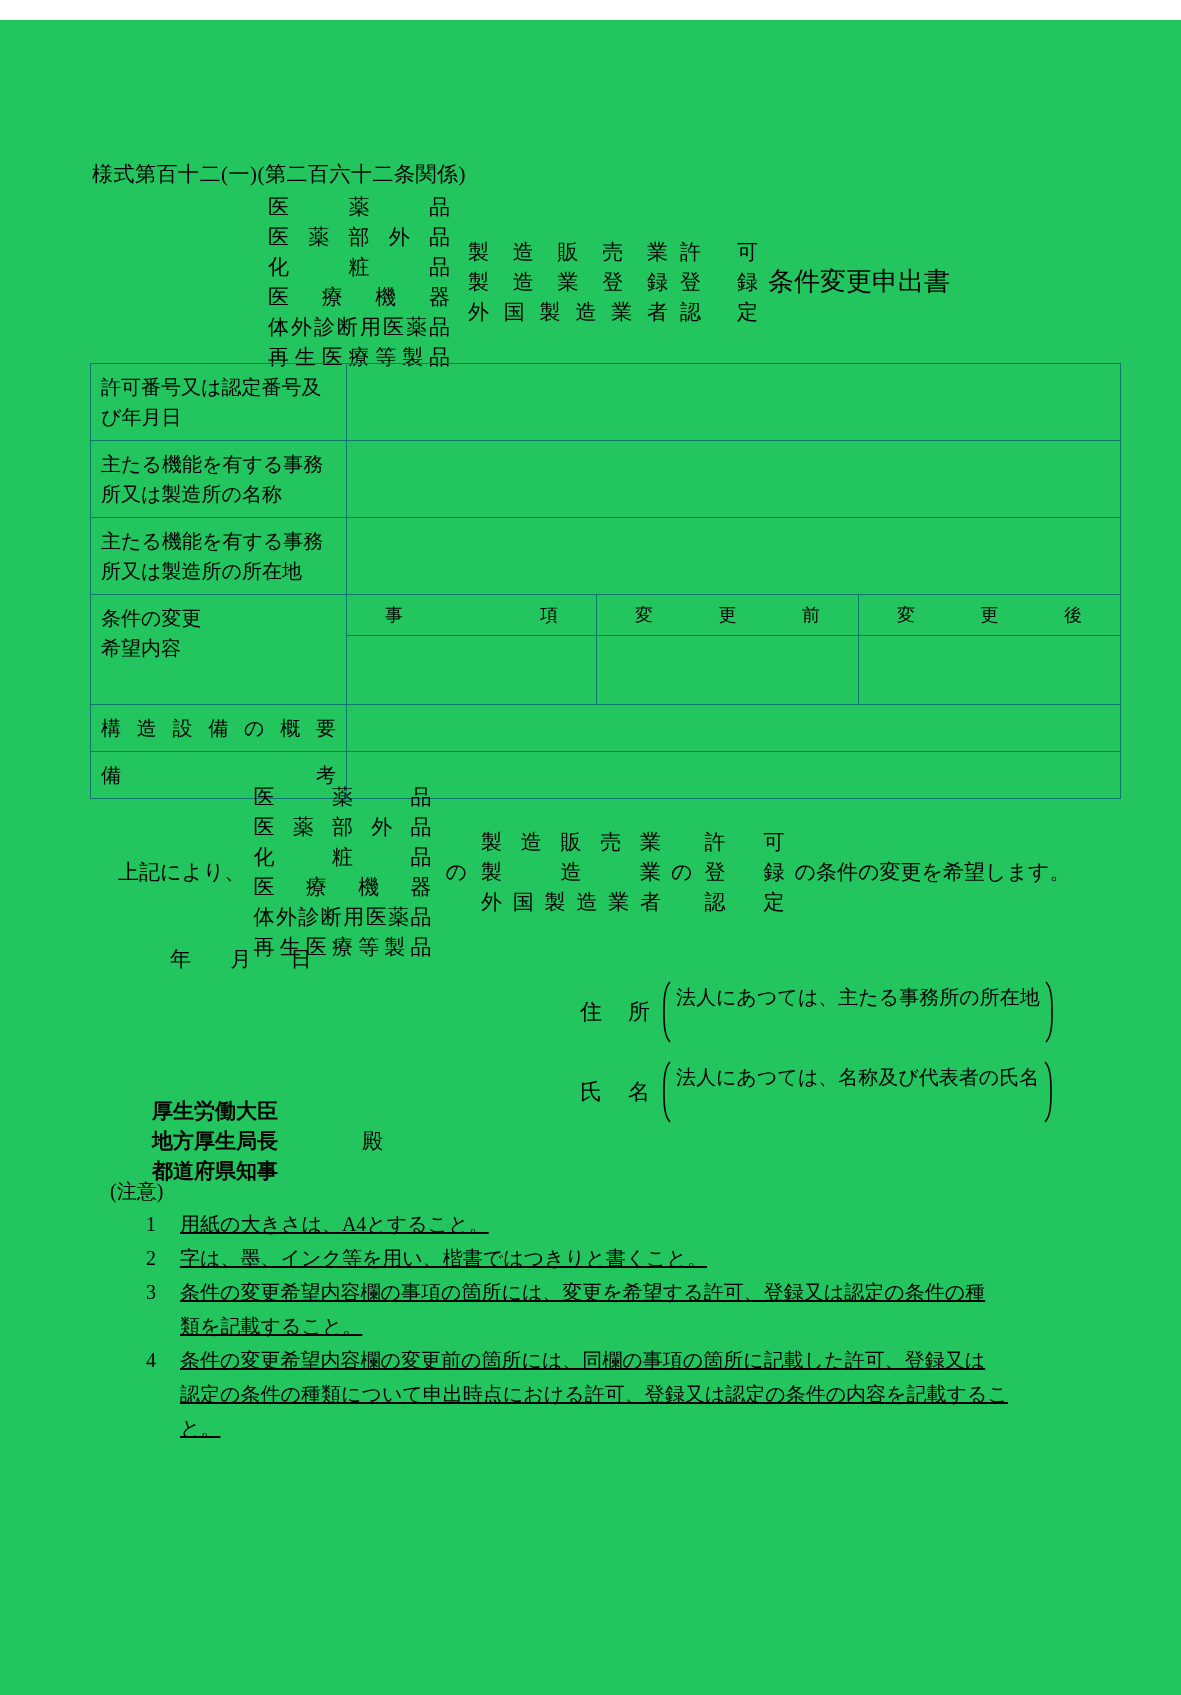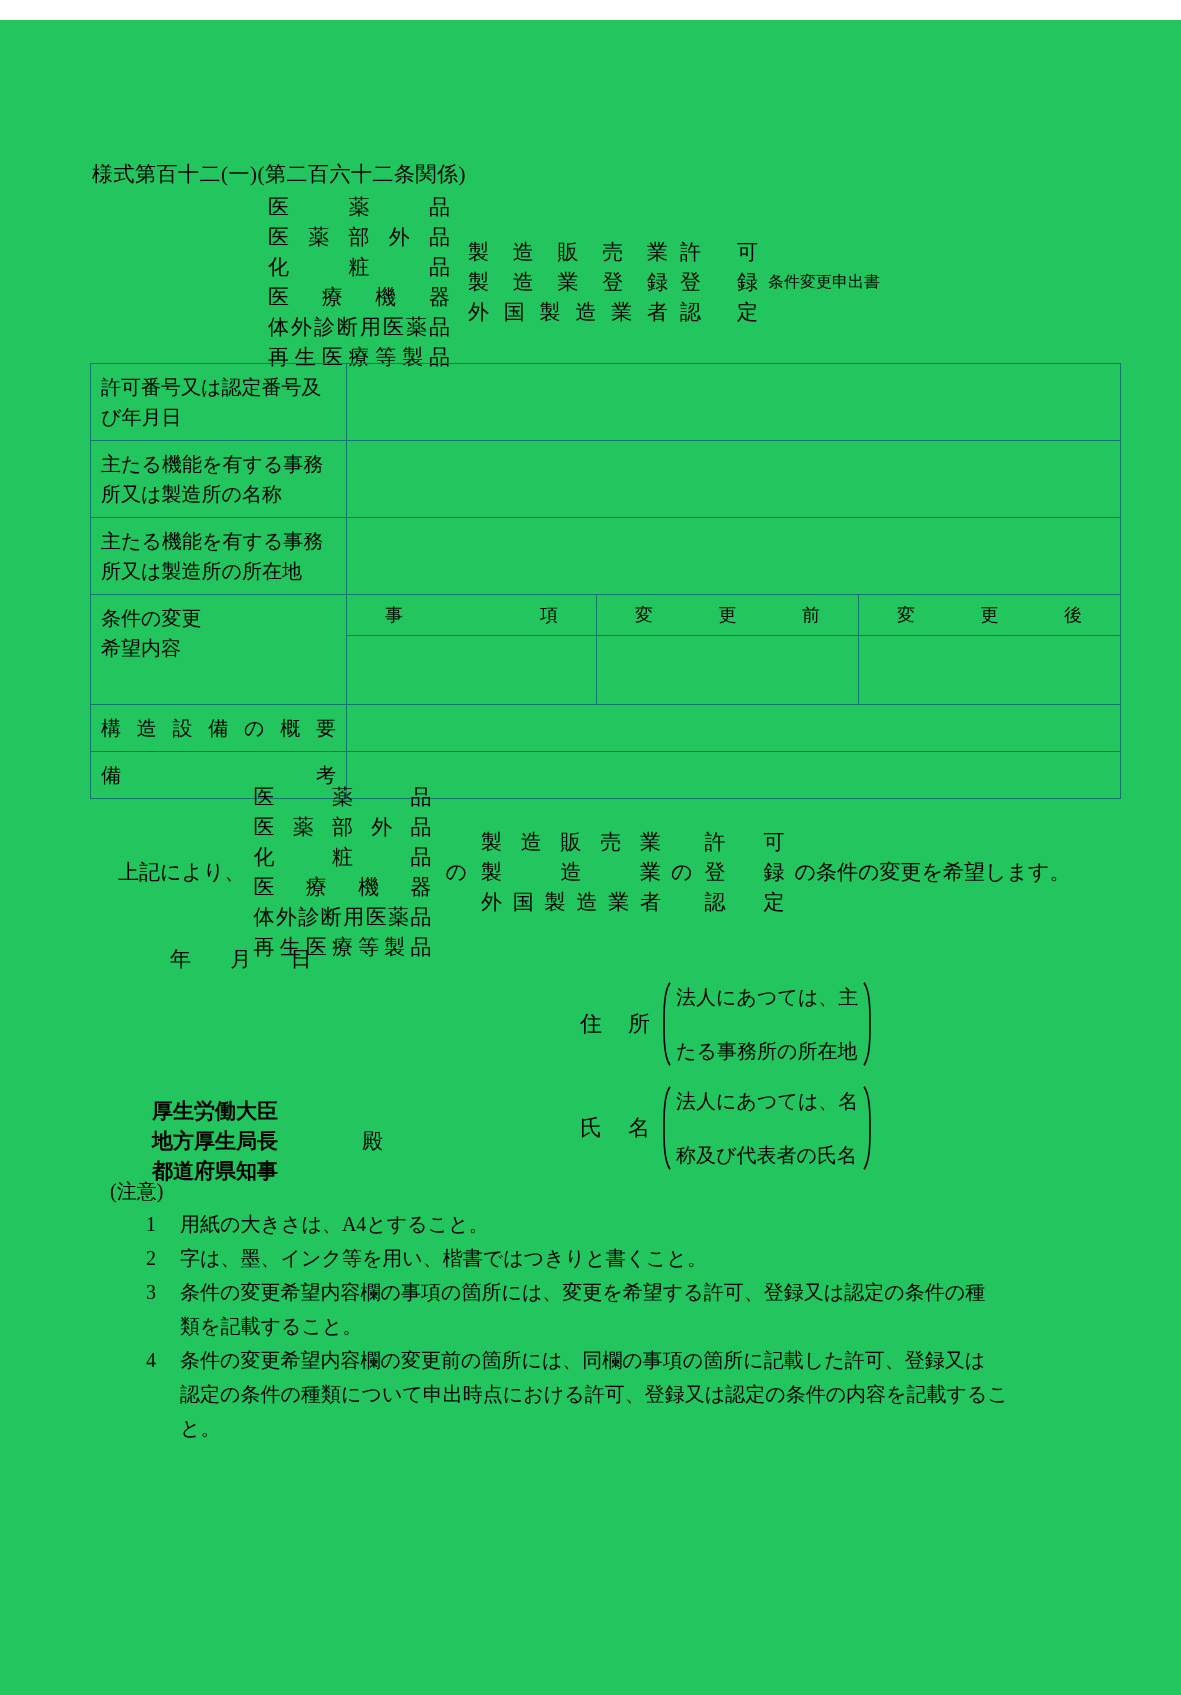--- a/index.html
+++ b/index.html
@@ -77,21 +77,21 @@
     font-size: 21px;
     line-height: 30px;
     height: 30px;
     white-space: nowrap;
     text-align: justify;
     text-align-last: justify;
   }
   .doc-kind {
     margin-left: 10px;
     padding-top: 75px;
-    font-size: 16px;
+    font-size: 26px;
     line-height: 30px;
     white-space: nowrap;
   }
 
   
   .form-table {
     position: absolute;
     left: 90px;
     top: 343px;
     width: 912px;
@@ -243,24 +243,23 @@
     margin-left: 8px;
   }
   .brace {
     width: 14px;
     align-self: stretch;
     position: relative;
   }
   .brace svg { display: block; height: 100%; width: 14px; }
   .brace-text {
     display: flex;
-    flex-direction: column;
+    flex-direction: row;
     justify-content: center;
     padding: 2px 4px;
-    gap: 24px;
   }
   .brace-text div {
     font-size: 20px;
     line-height: 30px;
     white-space: nowrap;
   }
 
   
   .addressee {
     position: absolute;
@@ -292,20 +291,21 @@
     line-height: 34px;
     margin-left: 36px;
   }
   .note-num {
     width: 34px;
     flex: 0 0 34px;
     text-align: left;
   }
   .note-body {
     max-width: 840px;
+    text-decoration: underline;
   }
   .note-body .ln { white-space: nowrap; display: block; }
   .note-body .ln.indent { padding-left: 0px; }
 </style>
 </head>
 <body>
 
 <div class="page">
 
   <div class="form-no">様式第百十二(一)(第二百六十二条関係)</div>

